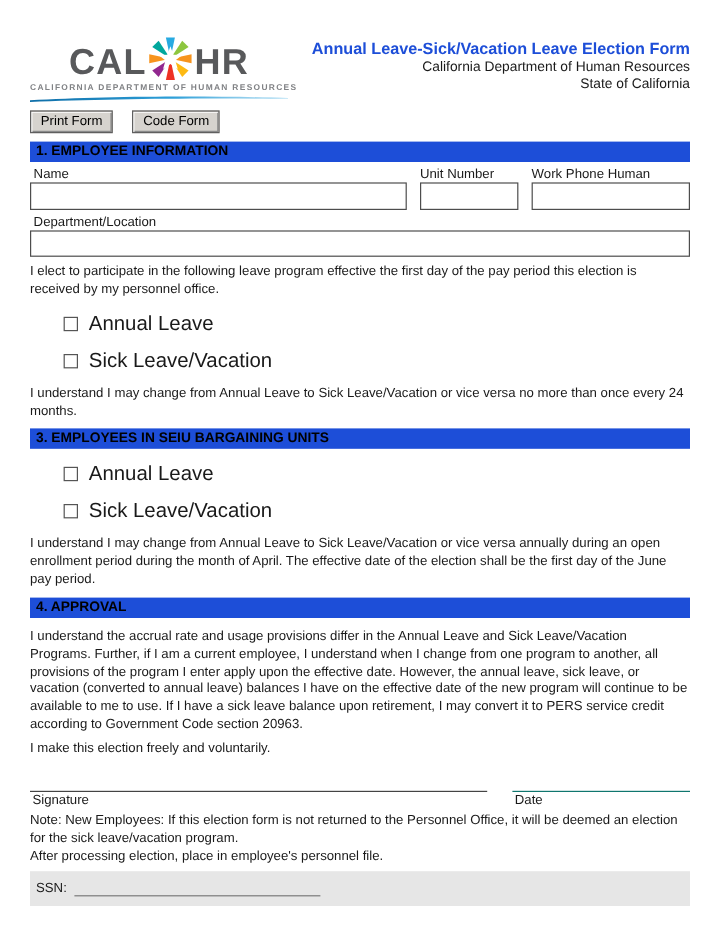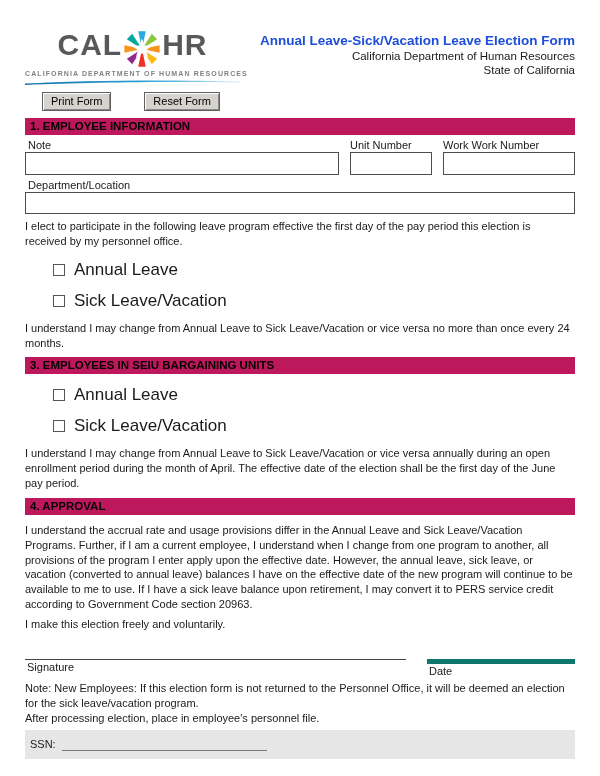--- a/index.html
+++ b/index.html
@@ -8,21 +8,21 @@
     width:600px; height:776px;
     font-family:"Liberation Sans", sans-serif;
     color:#1a1a1a;
     overflow:hidden;
   }
   .page { width:600px; height:776px; padding:30px 25px 0 25px; }
 
   
   .header { display:flex; justify-content:space-between; align-items:flex-start; }
   .logo-block { width:215px; }
-  .logo-top { display:flex; align-items:flex-start; justify-content:center; }
+  .logo-top { display:flex; align-items:flex-end; justify-content:center; }
   .logo-word { font-size:30px; font-weight:bold; color:#58595b; letter-spacing:1px; line-height:1; }
   .logo-star { width:38px; height:38px; margin:0 1px; }
   .logo-tagline {
     margin-top:2px; text-align:center;
     font-size:7px; font-weight:bold; letter-spacing:1.1px;
     color:#808285; white-space:nowrap;
   }
   .logo-swoosh { display:block; margin-top:2px; width:215px; height:6px; }
   .title-block { text-align:right; padding-top:3px; }
   .form-title { font-size:13.5px; font-weight:bold; color:#1d4ed8; }
@@ -31,26 +31,25 @@
   
   .toolbar { margin-top:7px; display:flex; gap:16px; }
   .pdf-btn {
     font-family:"Liberation Sans", sans-serif;
     font-size:11px; color:#000;
     background:#d6d3ce;
     border:1px solid #5f5f5f;
     box-shadow:inset 1px 1px 0 #ffffff, inset -1px -1px 0 #8a8a8a;
     padding:2px 8px 3px 8px;
     cursor:pointer;
-    margin-left:17px;
   }
 
   
   .section-bar {
-    background:#be185d;
+    background:#1d4ed8;
     color:#000; font-weight:bold; font-size:11.5px;
     padding:2px 5px 3px 5px;
     margin-top:7px;
   }
 
   .para { font-size:11px; line-height:1.35; margin-top:5px; color:#1a1a1a; }
 
   
   .field-label { font-size:11px; color:#1a1a1a; margin:4px 0 1px 3px; }
   .fields-row { display:flex; gap:11px; }
@@ -68,21 +67,21 @@
   .check-row { display:flex; align-items:center; margin:11px 0 0 28px; }
   .checkbox {
     width:12px; height:12px; border:1px solid #555; background:#fff;
     display:inline-block; cursor:pointer; flex:0 0 auto;
   }
   .check-label { font-size:17px; margin-left:9px; }
 
   
   .sig-row { display:flex; gap:21px; margin-top:27px; }
   .sig-left { flex:1; border-top:1px solid #444; }
-  .sig-right { width:148px; border-top:5px solid #0f766e; }
+  .sig-right { width:148px; border-top:1px solid #0f766e; }
   .sig-label { font-size:11px; padding:1px 0 0 2px; }
 
   
   .office-box { background:#e6e6e6; margin-top:5px; padding:6px 5px 8px 5px; }
   .office-row { display:flex; align-items:flex-end; margin-top:6px; font-size:11px; }
   .office-row:first-child { margin-top:0;align-items:flex-end; }
   .office-label { white-space:nowrap; padding-bottom:1px; }
   .blank { border-bottom:1px solid #7a7a7a; height:15px; margin-left:6px; }
   .blank-ssn { width:205px; }
 </style>
@@ -122,35 +121,35 @@
     </div>
     <div class="title-block">
       <div class="form-title">Annual Leave-Sick/Vacation Leave Election Form</div>
       <div class="form-subtitle">California Department of Human Resources</div>
       <div class="form-subtitle">State of California</div>
     </div>
   </div>
 
   <div class="toolbar">
     <button class="pdf-btn">Print Form</button>
-    <button class="pdf-btn">Reset Form</button>
+    <button class="pdf-btn">Code Form</button>
   </div>
 
   <div class="section-bar">1. EMPLOYEE INFORMATION</div>
   <div class="fields-row">
     <div class="col-name">
-      <div class="field-label">Note</div>
+      <div class="field-label">Name</div>
       <input class="text-input" type="text" value="" style="">
     </div>
     <div class="col-unit">
       <div class="field-label" style="margin-left:0;">Unit Number</div>
       <input class="text-input" type="text" value="" style="">
     </div>
     <div class="col-phone">
-      <div class="field-label" style="margin-left:0; white-space:nowrap;">Work Work Number</div>
+      <div class="field-label" style="margin-left:0; white-space:nowrap;">Work Phone Human</div>
       <input class="text-input" type="text" value="" style="">
     </div>
   </div>
   <div class="field-label">Department/Location</div>
   <input class="text-input dept-input" type="text" value="" style="">
 
   <div class="para">I elect to participate in the following leave program effective the first day of the pay period this election is received by my personnel office.</div>
   <div class="check-row">
     <span class="checkbox"></span>
     <span class="check-label">Annual Leave</span>

